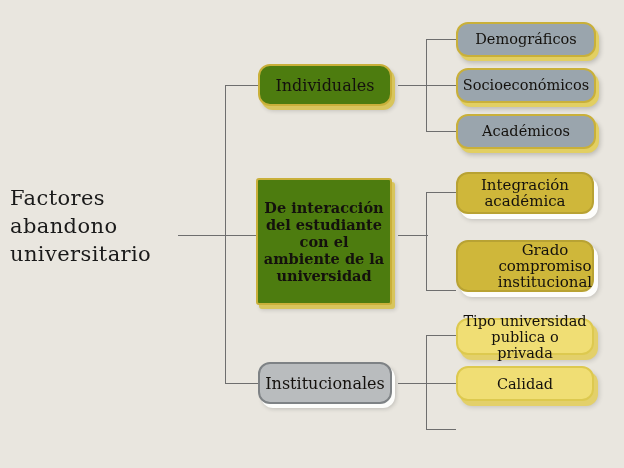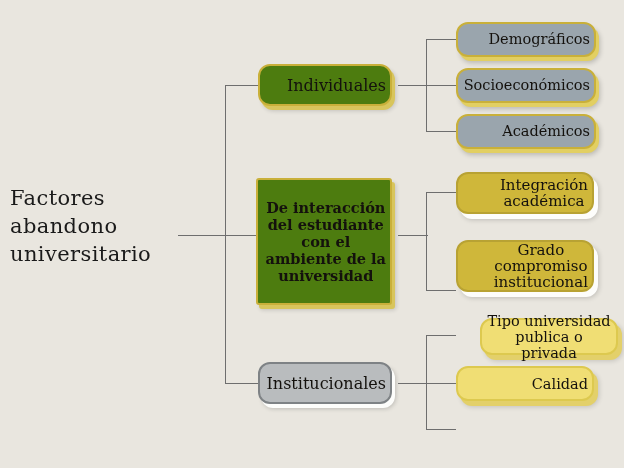--- a/index.html
+++ b/index.html
@@ -42,21 +42,21 @@
     letter-spacing: 0.4px;
     white-space: pre-line;
   }
 
   
   .node {
     position: absolute;
     box-sizing: border-box;
     display: flex;
     align-items: center;
-    justify-content: flex-end;
+    justify-content: center;
     text-align: center;
     font-family: "DejaVu Serif", "Liberation Serif", serif;
     color: #14110d;
     border-radius: 12px;
     white-space: pre-line;
   }
 
   
   .node.cream {
     background: #4d7c0f;
@@ -175,21 +175,21 @@
     <span class="txt">Institucionales</span>
   </div>
 
   <div class="conn h" style="left:398px; top:383px; width:30px;"></div>
   <div class="conn v" style="left:426px; top:335px; height:94px;"></div>
 
   <div class="conn h" style="left:426px; top:335px; width:30px;"></div>
   <div class="conn h" style="left:426px; top:383px; width:30px;"></div>
   <div class="conn h" style="left:426px; top:429px; width:30px;"></div>
 
-  <div class="node yellow" style="left:456px; top:318px; width:138px; height:37px;margin-left:24px;">
+  <div class="node yellow" style="left:456px; top:318px; width:138px; height:37px;">
     <span class="txt">Tipo universidad
 publica o privada</span>
   </div>
   <div class="node yellow" style="left:456px; top:366px; width:138px; height:35px;">
     <span class="txt">Calidad</span>
   </div>
 
 </div>
 
 </body></html>

